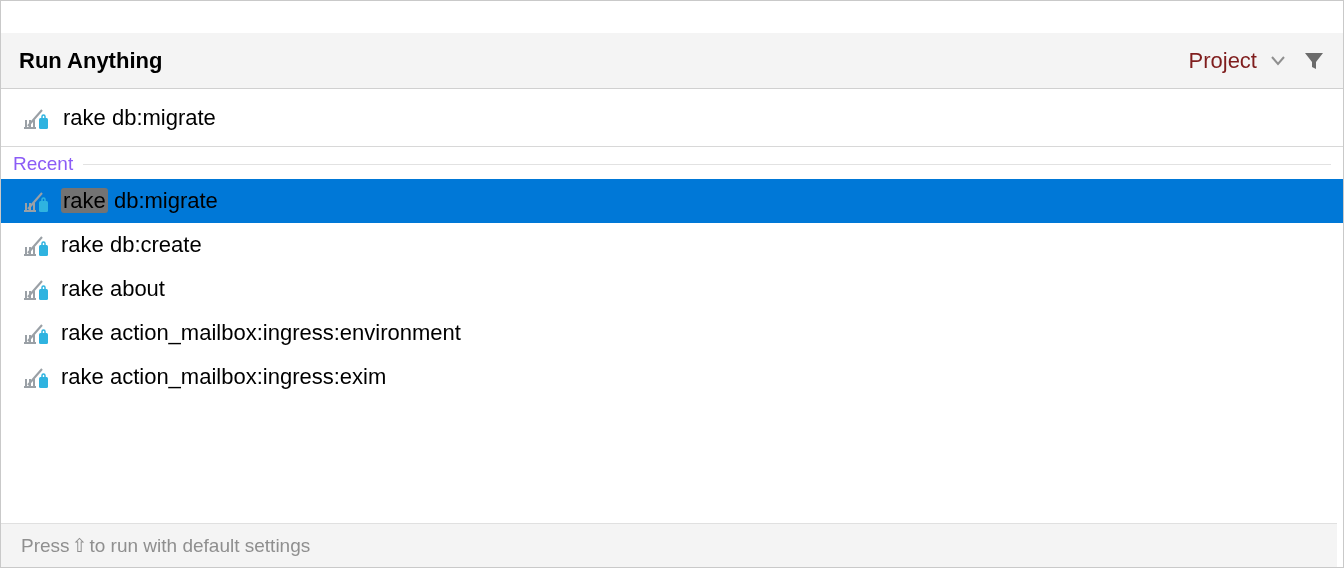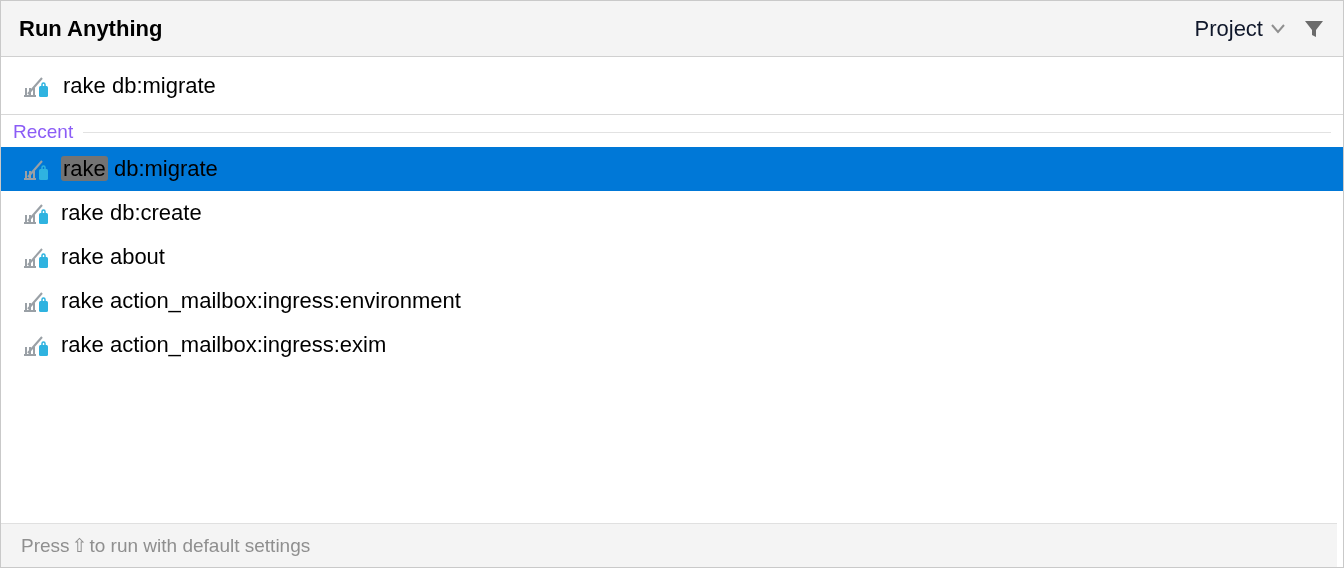--- a/index.html
+++ b/index.html
@@ -13,36 +13,37 @@
       border: 1px solid #c9c9c9;
     }
     .header {
       background: #f4f4f4;
       border-bottom: 1px solid #d0d0d0;
       display: flex;
       align-items: center;
       justify-content: space-between;
       padding: 10px 18px;
       height: 56px;
+      margin-top: 32px;
     }
     .title {
       font-weight: 700;
       color: #000;
       font-size: 22px;
     }
     .header-right {
       display: flex;
       align-items: center;
       gap: 18px;
     }
     .scope {
       display: flex;
       align-items: center;
-      gap: 8px;
-      color: #0f172a;
+      gap: 14px;
+      color: #7f1d1d;
       cursor: pointer;
     }
     .chevron-svg { display: block; }
     .filter-svg { display: block; }
 
     .search-row {
       display: flex;
       align-items: center;
       padding: 6px 22px;
       height: 58px;

